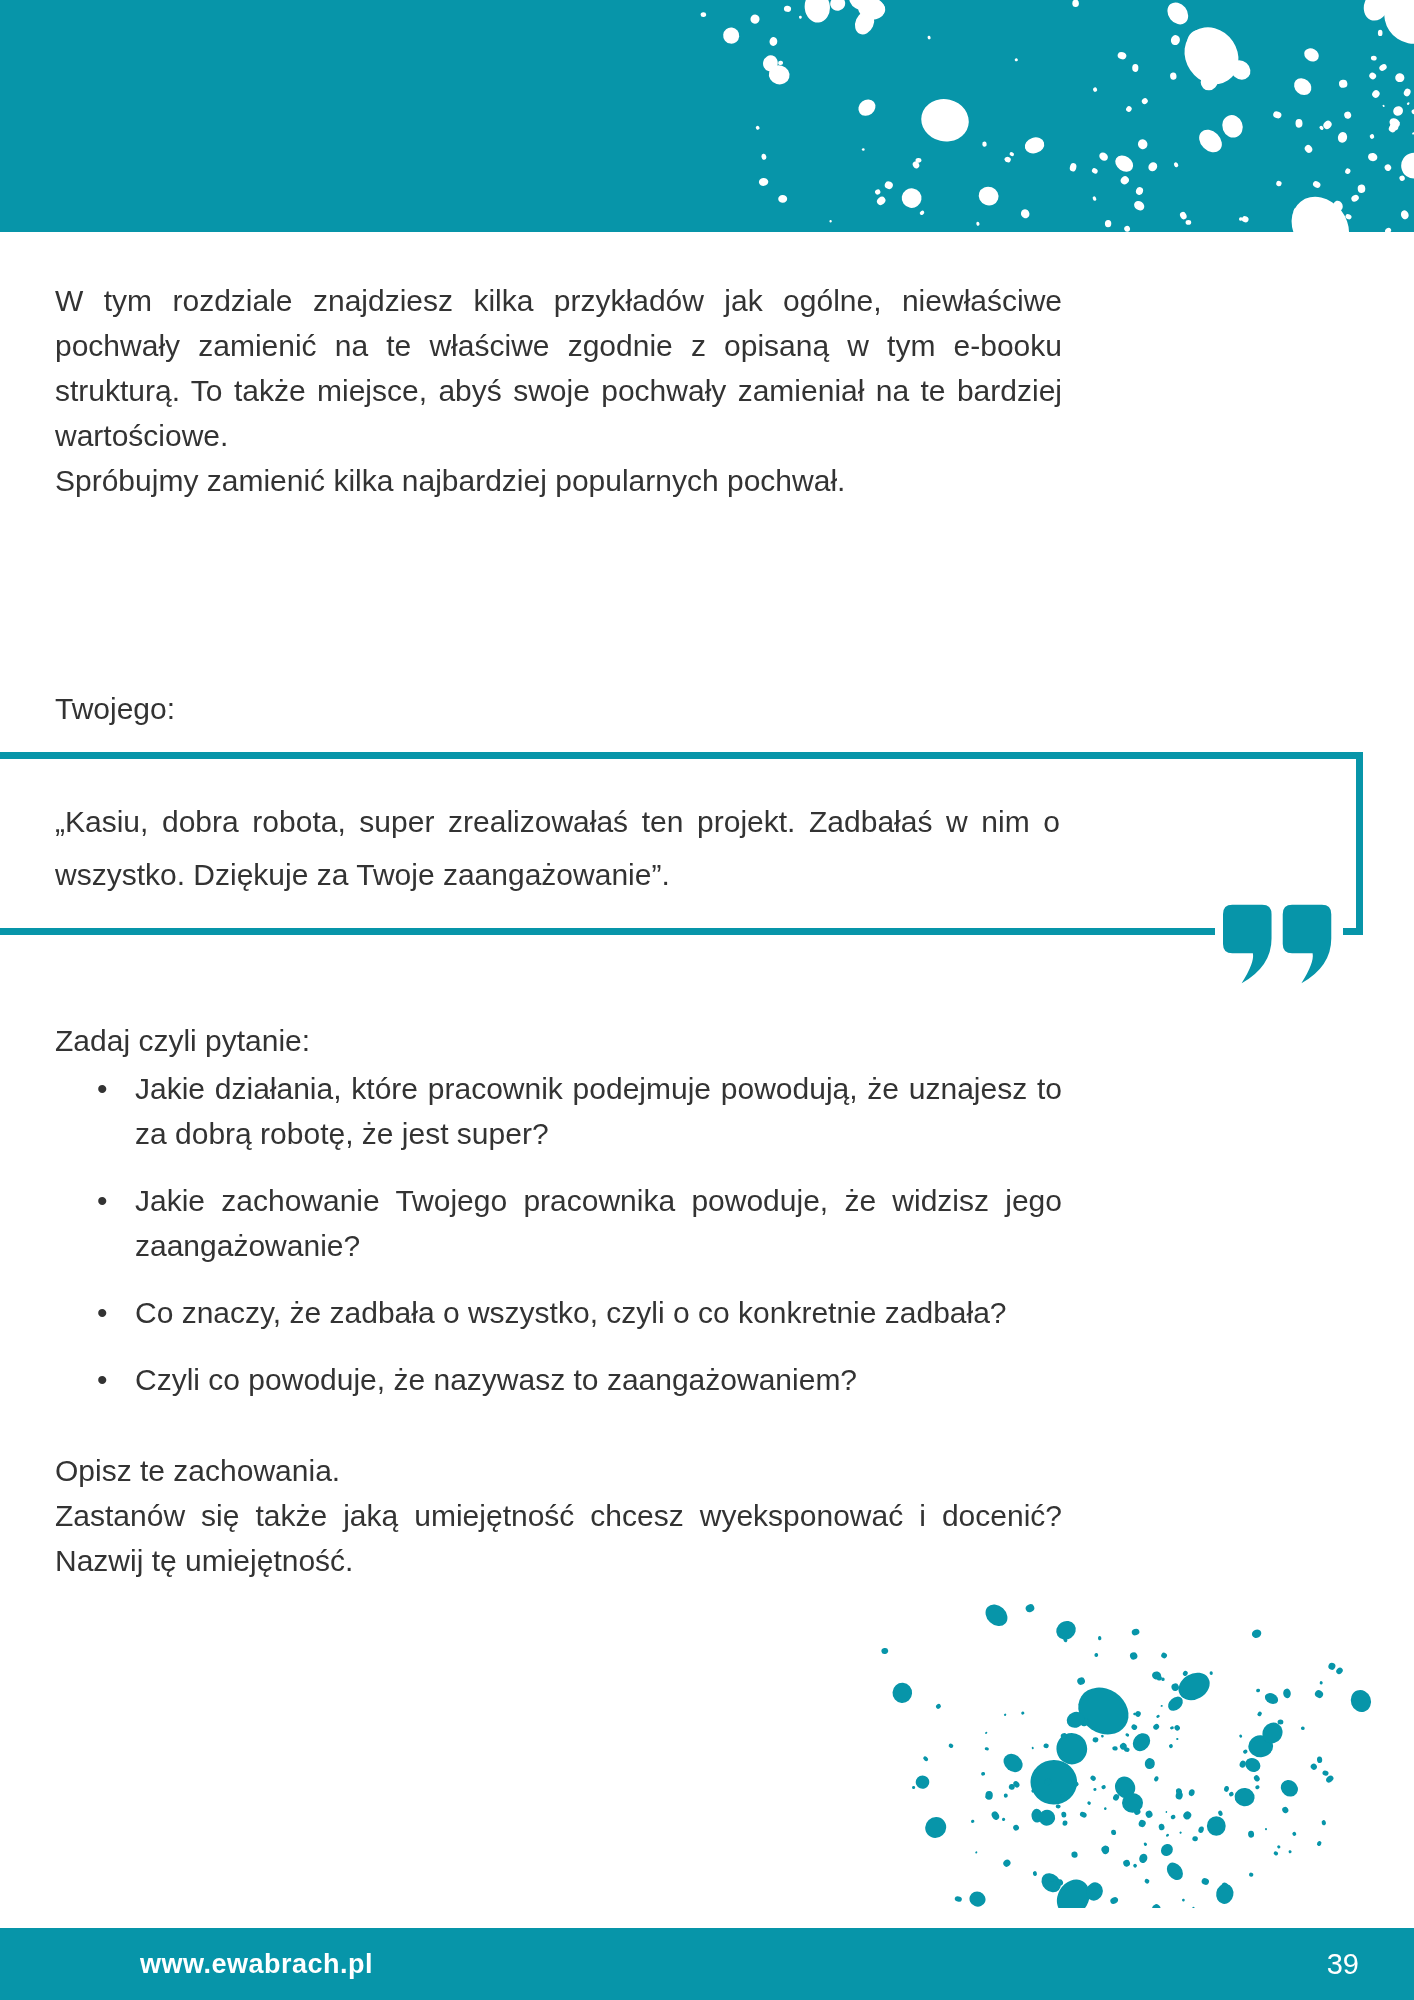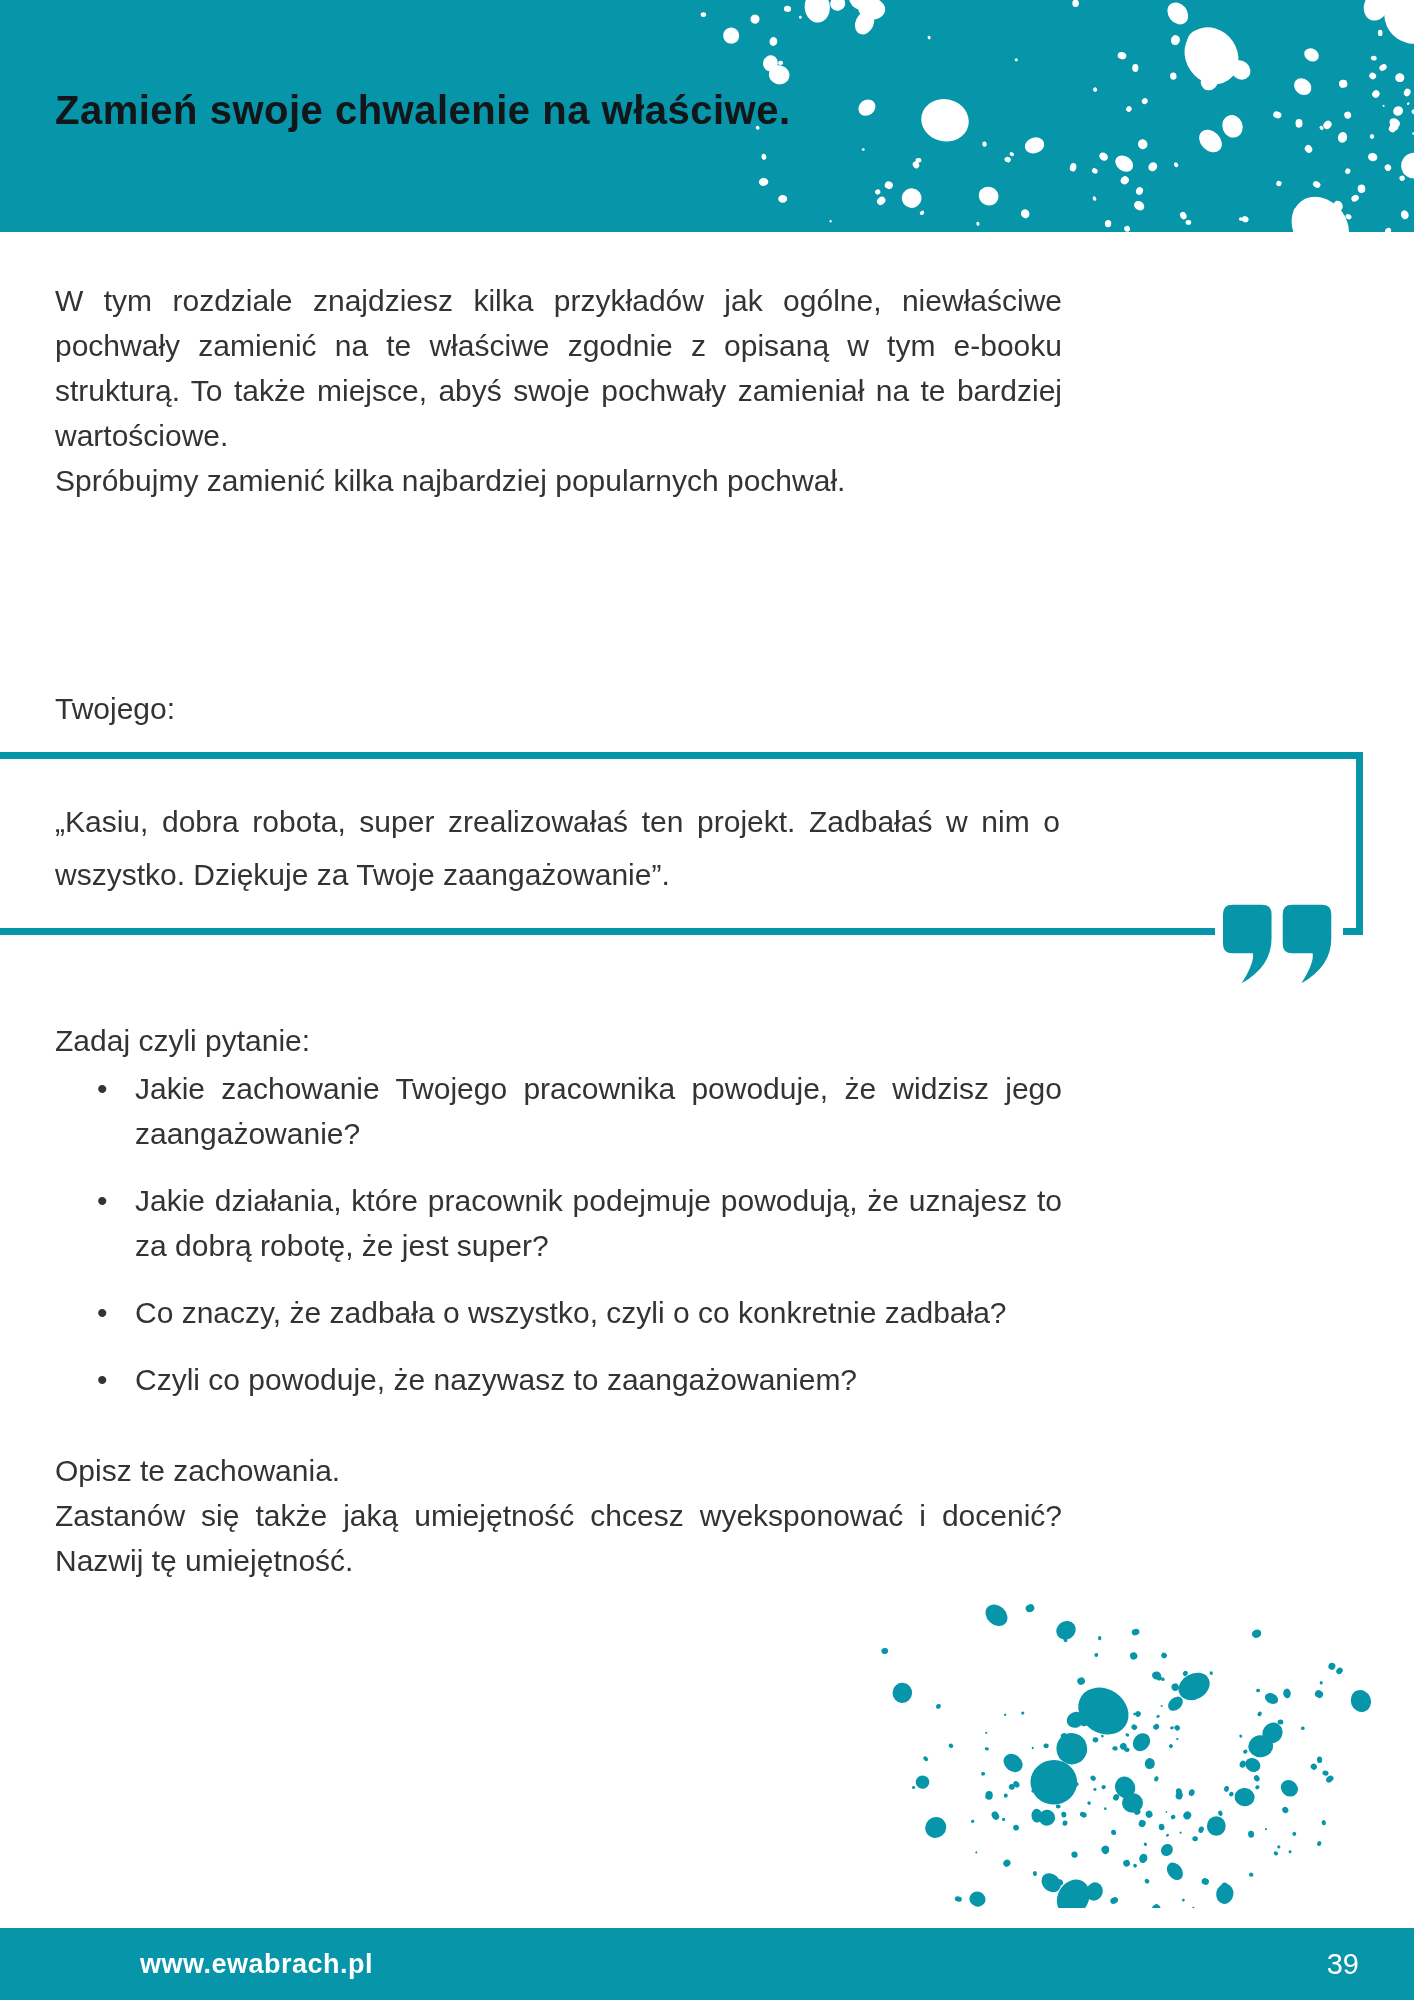--- a/index.html
+++ b/index.html
@@ -219,21 +219,20 @@
         <ellipse cx="714.5" cy="216.8" rx="2.5" ry="3.1" transform="rotate(115 714.5 216.8)" fill="#ffffff"></ellipse>
         <ellipse cx="708.5" cy="137.4" rx="4.6" ry="5.4" transform="rotate(16 708.5 137.4)" fill="#ffffff"></ellipse>
         <ellipse cx="196.6" cy="221.2" rx="1.2" ry="1.2" transform="rotate(80 196.6 221.2)" fill="#ffffff"></ellipse>
         <ellipse cx="543.8" cy="13.4" rx="11.8" ry="9.4" transform="rotate(52 543.8 13.4)" fill="#ffffff"></ellipse>
         <ellipse cx="505.2" cy="205.7" rx="4.4" ry="5.4" transform="rotate(124 505.2 205.7)" fill="#ffffff"></ellipse>
         <ellipse cx="779.9" cy="8.3" rx="4.6" ry="5.6" transform="rotate(171 779.9 8.3)" fill="#ffffff"></ellipse>
         <ellipse cx="542.1" cy="164.7" rx="2.6" ry="2.0" transform="rotate(242 542.1 164.7)" fill="#ffffff"></ellipse>
         <ellipse cx="746.2" cy="32.9" rx="3.2" ry="2.3" transform="rotate(90 746.2 32.9)" fill="#ffffff"></ellipse>
       </svg>
   </div>
-  <h1 class="page-title">Zamień swoje chwalenie na właściwe.</h1>
 
   <div class="intro bodytext">
     <p class="p1">W tym rozdziale znajdziesz kilka przykładów jak ogólne, niewłaściwe pochwały zamienić na te właściwe zgodnie z opisaną w tym e-booku strukturą. To także miejsce, abyś swoje pochwały zamieniał na te bardziej wartościowe.</p>
     <p class="p2">Spróbujmy zamienić kilka najbardziej popularnych pochwał.</p>
   </div>
 
   <div class="zamiast-label bodytext">Twojego:</div>
 
   <div class="quote-box">
     <p class="quote-text">„Kasiu, dobra robota, super zrealizowałaś ten projekt. Zadbałaś w nim o wszystko. Dziękuje za Twoje zaangażowanie”.</p>
@@ -242,22 +241,22 @@
     <svg width="112" height="80" viewBox="0 0 120 84">
       <g fill="#0795a9">
         <path d="M10 0 H42 Q52 0 52 10 V36 Q52 66 20 84 Q34 62 32 52 H10 Q0 52 0 42 V10 Q0 0 10 0 Z"></path>
         <path transform="translate(64,0)" d="M10 0 H42 Q52 0 52 10 V36 Q52 66 20 84 Q34 62 32 52 H10 Q0 52 0 42 V10 Q0 0 10 0 Z"></path>
       </g>
     </svg>
   </div>
 
   <div class="questions-heading bodytext">Zadaj czyli pytanie:</div>
   <ul class="questions-list bodytext">
+    <li>Jakie działania, które pracownik podejmuje powodują, że uznajesz to za dobrą robotę, że jest super?</li>
     <li>Jakie zachowanie Twojego pracownika powoduje, że widzisz jego zaangażowanie?</li>
-    <li>Jakie działania, które pracownik podejmuje powodują, że uznajesz to za dobrą robotę, że jest super?</li>
     <li>Co znaczy, że zadbała o wszystko, czyli o co konkretnie zadbała?</li>
     <li>Czyli co powoduje, że nazywasz to zaangażowaniem?</li>
   </ul>
 
   <div class="closing bodytext">
     <p class="c1">Opisz te zachowania.</p>
     <p class="c2">Zastanów się także jaką umiejętność chcesz wyeksponować i docenić? Nazwij tę umiejętność.</p>
   </div>
 
   <svg class="bottom-splatter" id="btm-splat" viewBox="0 0 580 360">

